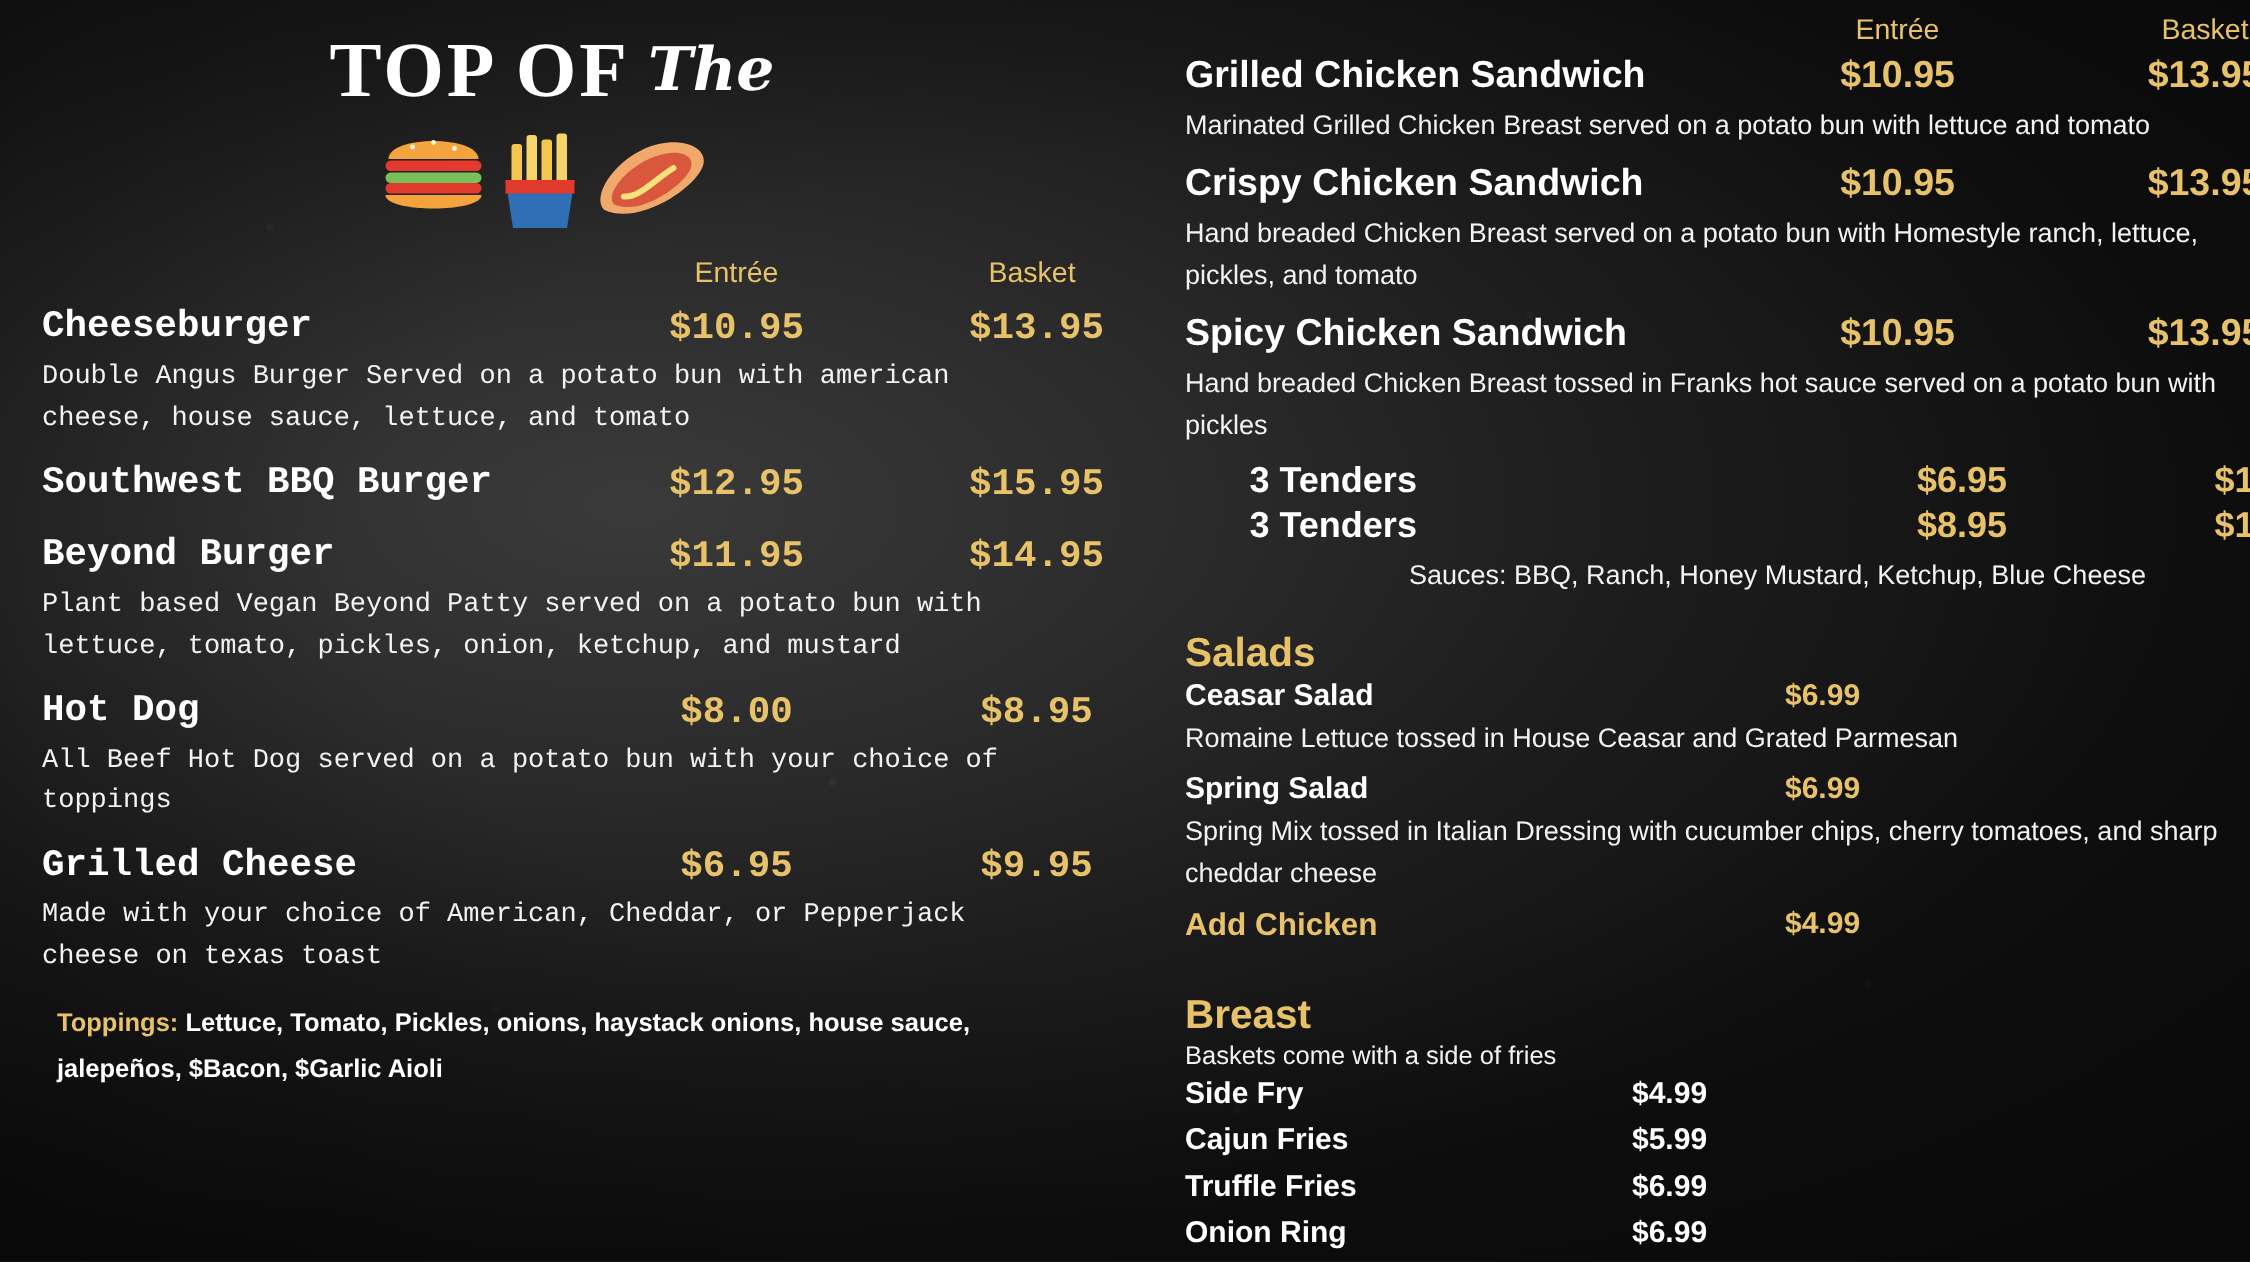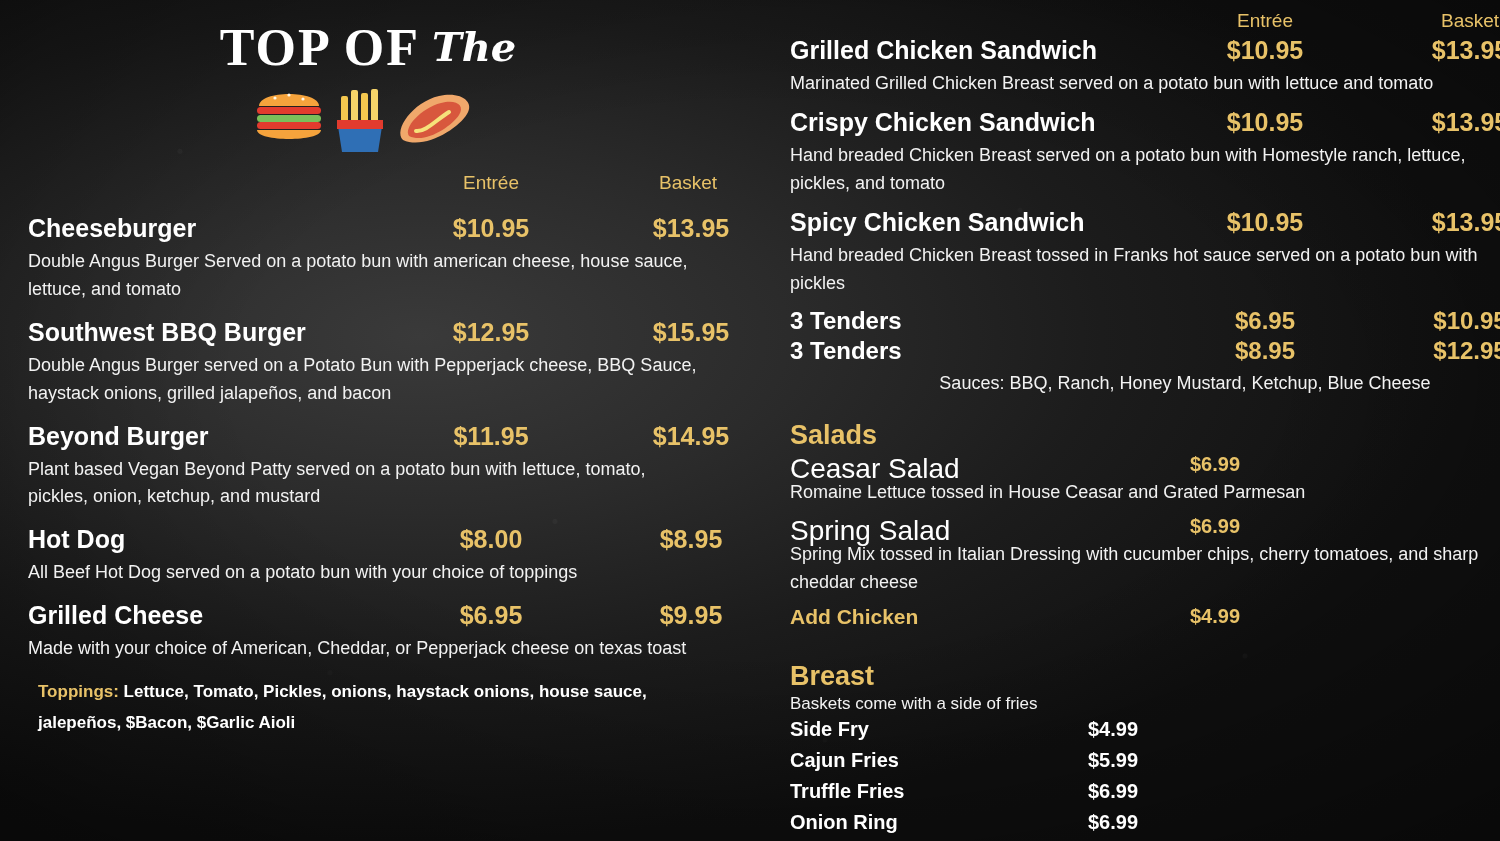--- a/index.html
+++ b/index.html
@@ -125,21 +125,21 @@
     line-height: 1.55;
     font-weight: 400;
   }
 
   
   .col-left .item-name { padding-left: 10px; }
   .col-left .desc      { padding-left: 10px; max-width: 680px; }
   .col-left .p-entree  { left: 388px; width: 170px; }
   .col-left .p-basket  { left: 588px; width: 170px; }
 
-  .left-items { margin-top: 16px; }
+  .left-items { margin-top: 6px; font-family: Liberation Mono, monospace; }
   .left-items .item { margin-bottom: 14px; }
 
   .toppings {
     margin-top: 14px;
     padding-left: 20px;
     font-size: 17px;
     font-weight: bold;
     line-height: 1.8;
     color: #ffffff;
     max-width: 680px;
@@ -147,42 +147,42 @@
   .toppings-label { color: #e8c268; }
 
   
   .col-right .items { margin-top: 0; }
   .col-right .item { margin-bottom: 10px; }
   .col-right .item-name { font-size: 25px; }
   .col-right .desc { max-width: 700px; }
   .col-right .p-entree { left: 400px; width: 150px; }
   .col-right .p-basket { left: 600px; width: 160px; }
 
-  .tender-row { position: relative; height: 30px; }
+  .tender-row { position: relative; height: 30px; margin-left: 43px; }
   .tender-row .item-name { font-size: 24px; }
   .tender-row .price { font-size: 24px; }
 
   .sauces {
     text-align: center;
     font-size: 18px;
     color: #f2f2f2;
     margin-top: 6px;
     margin-left: 90px;
   }
 
   .section-title {
     font-weight: bold;
     font-size: 27px;
     color: #e8c268;
     margin-top: 26px;
     margin-bottom: 2px;
   }
 
   .salad-row { position: relative; height: 26px; }
-  .salad-name { font-weight: normal; font-size: 28px; color: #fff; }
+  .salad-name { font-weight: bold; font-size: 20px; color: #fff; }
   .salad-price {
     position: absolute; left: 400px; top: 0;
     font-weight: bold; font-size: 20px; color: #e8c268;
   }
   .salad-desc { font-size: 18px; color: #f2f2f2; line-height: 1.55; }
   .add-chicken { font-weight: bold; font-size: 21px; color: #e8c268; }
 
   .sides-note { font-size: 17px; color: #f2f2f2; margin-bottom: 4px; }
   .side-row { position: relative; height: 31px; }
   .side-name { font-weight: bold; font-size: 20px; color: #ffffff; }
@@ -249,21 +249,20 @@
         </div>
         <div class="desc">Double Angus Burger Served on a potato bun with american cheese, house sauce, lettuce, and tomato</div>
       </div>
 
       <div class="item">
         <div class="item-row">
           <div class="item-name">Southwest BBQ Burger</div>
           <div class="price p-entree">$12.95</div>
           <div class="price p-basket">$15.95</div>
         </div>
-        <div class="desc">Double Angus Burger served on a Potato Bun with Pepperjack cheese, BBQ Sauce, haystack onions, grilled jalapeños, and bacon</div>
       </div>
 
       <div class="item">
         <div class="item-row">
           <div class="item-name">Beyond Burger</div>
           <div class="price p-entree">$11.95</div>
           <div class="price p-basket">$14.95</div>
         </div>
         <div class="desc">Plant based Vegan Beyond Patty served on a potato bun with lettuce, tomato, pickles, onion, ketchup, and mustard</div>
       </div>

